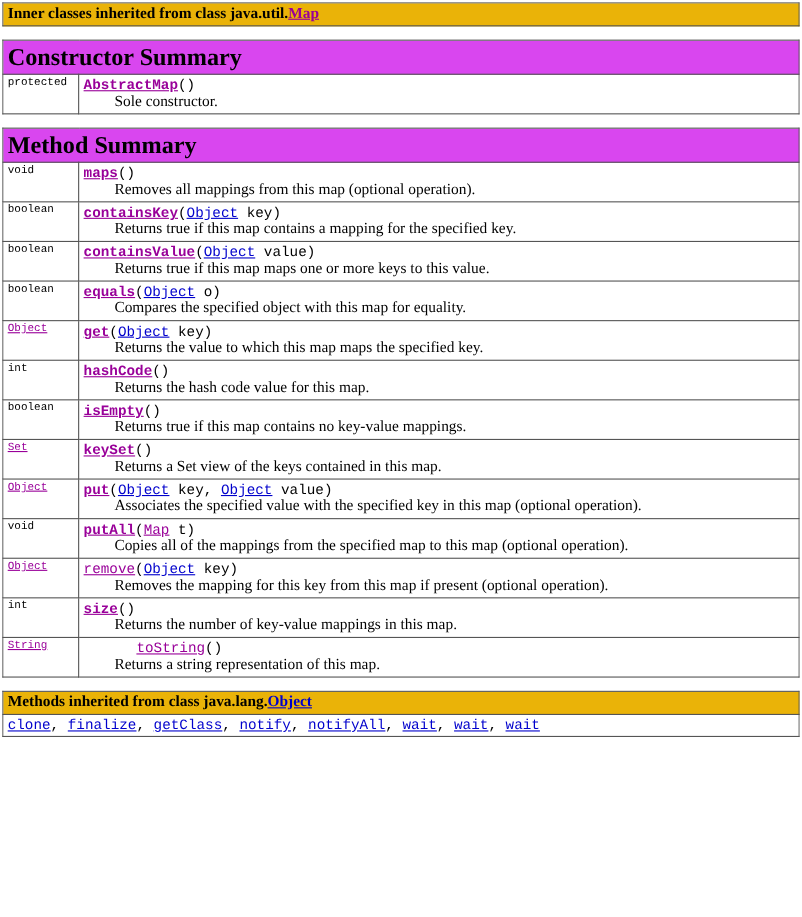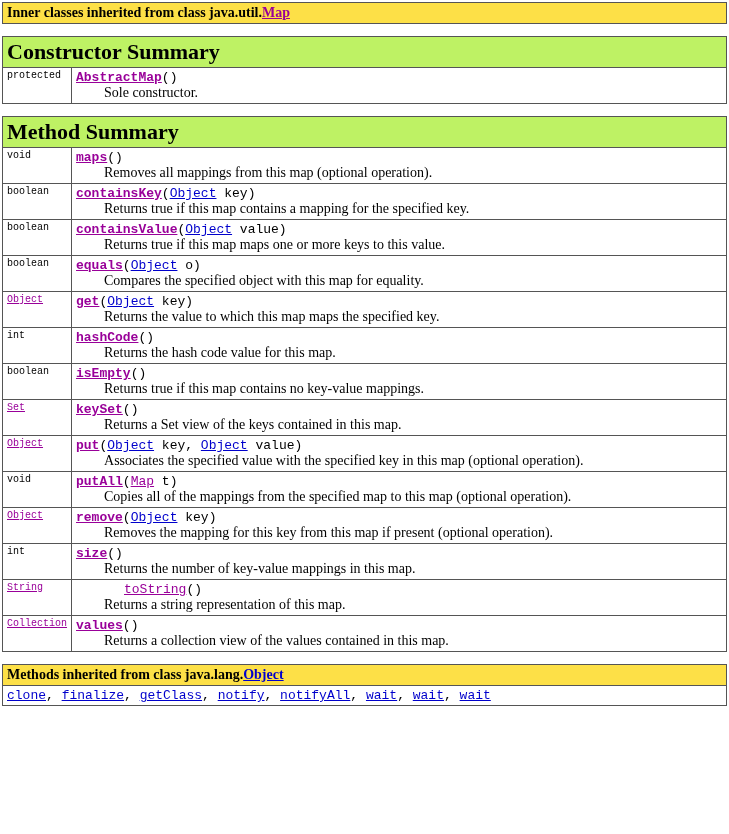--- a/index.html
+++ b/index.html
@@ -15,27 +15,27 @@
     border-collapse: collapse;
     border: 1px solid #555;
     margin-bottom: 12px;
   }
   .section-table td, .section-table th {
     border: 1px solid #555;
     padding: 2px 4px;
     vertical-align: top;
   }
   .header-cell {
-    background: #fde047;
+    background: #eab308;
     font-weight: bold;
     font-size: 14px;
     text-align: left;
   }
   .big-header {
-    background: #bef264;
+    background: #d946ef;
     font-weight: bold;
     font-size: 22px;
     text-align: left;
     padding: 2px 4px;
   }
   .mod-cell {
     font-family: "Courier New", Courier, monospace;
     font-size: 10px;
     text-align: left;
     white-space: nowrap;
@@ -181,43 +181,36 @@
       <tr>
         <td class="mod-cell"><span> void</span></td>
         <td class="sig-cell">
           <div class="sig-line"><a class="link" style="font-weight: bold;">putAll</a><span>(</span><a class="link">Map</a><span> t)</span></div>
           <div class="desc-line">Copies all of the mappings from the specified map to this map (optional operation).</div>
         </td>
       </tr>
       <tr>
         <td class="mod-cell"><a class="link small-link">Object</a></td>
         <td class="sig-cell">
-          <div class="sig-line"><a class="link" style="font-weight: bold;">remove</a><span>(</span><a class="link-blue">Object</a><span> key)</span></div>
+          <div class="sig-line"><a class="link" style="font-weight: normal;">remove</a><span>(</span><a class="link-blue">Object</a><span> key)</span></div>
           <div class="desc-line">Removes the mapping for this key from this map if present (optional operation).</div>
         </td>
       </tr>
       <tr>
         <td class="mod-cell"><span> int</span></td>
         <td class="sig-cell">
           <div class="sig-line"><a class="link" style="font-weight: bold;">size</a><span>()</span></div>
           <div class="desc-line">Returns the number of key-value mappings in this map.</div>
         </td>
       </tr>
       <tr>
         <td class="mod-cell"><a class="link small-link">String</a></td>
         <td class="sig-cell">
           <div class="sig-line"><a class="link" style="font-weight: normal; margin-left: 48px;">toString</a><span>()</span></div>
           <div class="desc-line">Returns a string representation of this map.</div>
-        </td>
-      </tr>
-      <tr>
-        <td class="mod-cell"><a class="link small-link">Collection</a></td>
-        <td class="sig-cell">
-          <div class="sig-line"><a class="link" style="font-weight: bold;">values</a><span>()</span></div>
-          <div class="desc-line">Returns a collection view of the values contained in this map.</div>
         </td>
       </tr>
     </tbody>
 </table>
 
 <table class="section-table">
   <tbody>
       <tr>
     <th class="header-cell">
       <span>Methods inherited from class java.lang.</span><a class="link-blue">Object</a>

